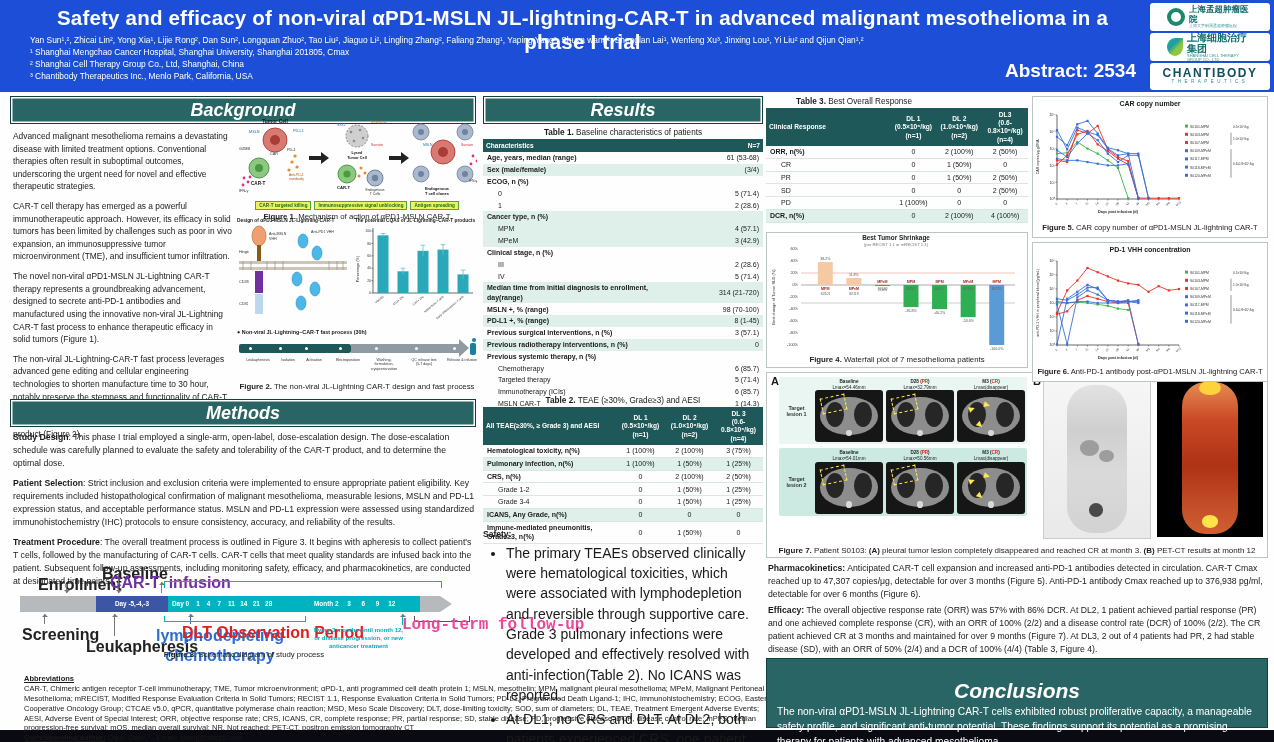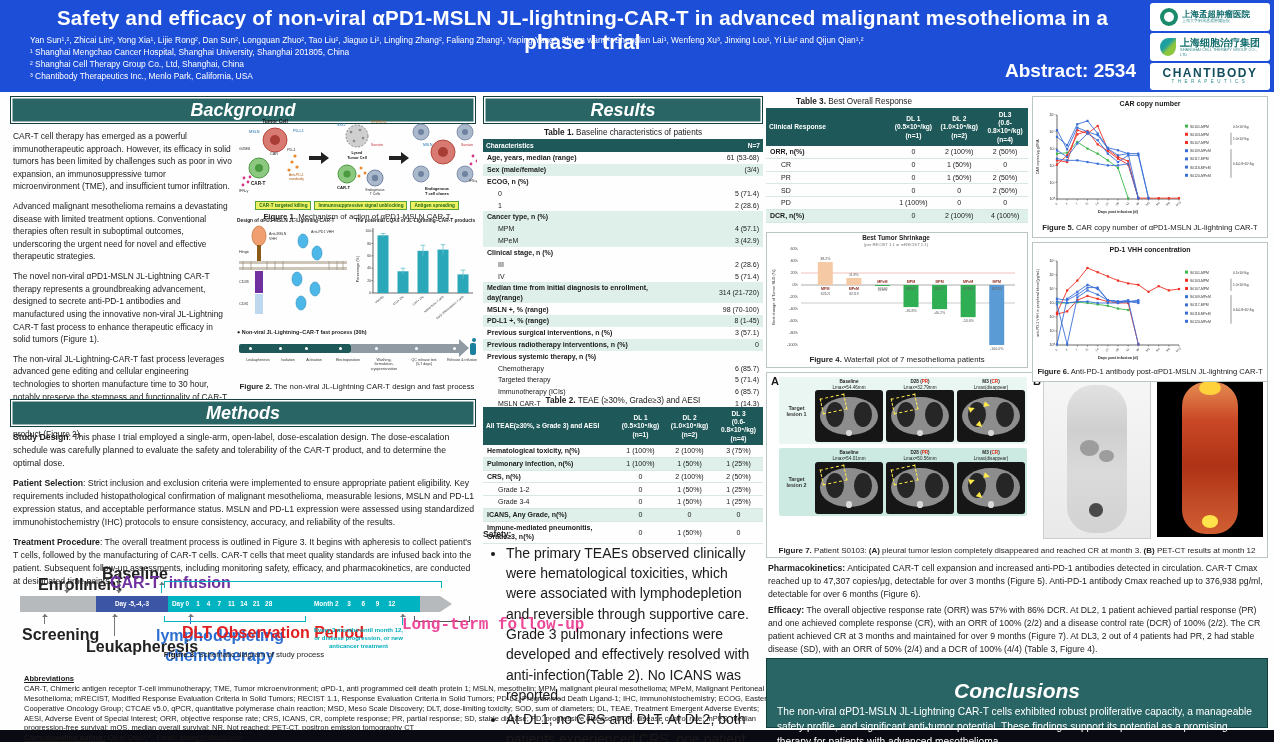--- a/index.html
+++ b/index.html
@@ -6,21 +6,21 @@
   .poster{position:relative;width:1274px;height:742px;background:#050505;overflow:hidden;
           font-family:"Liberation Sans",sans-serif;color:#1a1a1a;}
   
   .hdr{position:absolute;left:0;top:0;width:1274px;height:92px;background:#1d4ed8;}
   .hdr-title{position:absolute;left:25px;top:6px;width:1115px;text-align:center;color:#fff;
              font-size:20.5px;font-weight:bold;letter-spacing:.2px;}
   .hdr-authors{position:absolute;left:30px;top:35px;width:1110px;color:#fff;font-size:8.4px;}
   .hdr-affil{position:absolute;left:30px;top:47px;color:#fff;font-size:8.4px;line-height:1.4;}
   .hdr-abstract{position:absolute;left:1005px;top:60px;color:#fff;font-size:19px;font-weight:bold;}
   .logo{position:absolute;left:1150px;width:120px;background:#fff;border-radius:3px;
-        display:flex;align-items:center;gap:4px;padding:2px 10px;box-sizing:border-box;overflow:hidden;}
+        display:flex;align-items:center;gap:4px;padding:2px 17px;box-sizing:border-box;overflow:hidden;}
   .logo1{top:3px;height:28px;} .logo2{top:33px;height:28px;} .logo3{top:63px;height:27px;flex-direction:column;gap:0;justify-content:center;}
   .logo-circ{width:18px;height:18px;border-radius:50%;background:#1b8a6b;flex:none;position:relative;}
   .logo-circ:after{content:"";position:absolute;left:4px;top:4px;width:10px;height:10px;border-radius:50%;background:#fff;}
   .logo-swoosh{width:16px;height:18px;flex:none;background:linear-gradient(135deg,#1fa0a0 40%,#8cc63f 60%);border-radius:50% 0 50% 50%;}
   .logo-cn{color:#0f6b6b;font-weight:bold;font-size:8.5px;line-height:1.1;}
   .logo-cn small{display:block;font-size:4px;color:#3c8f8f;font-weight:normal;}
   .logo-chant{color:#134e5e;font-weight:bold;font-size:12px;letter-spacing:1.5px;line-height:1;}
   .logo-thera{color:#2a8a8a;font-size:4.5px;letter-spacing:3.5px;line-height:1.4;}
   
   .content{position:absolute;left:0;top:92px;width:1274px;height:638px;background:#fefefe;}
@@ -105,21 +105,21 @@
 </style>
 </head>
 <body>
 
 <div class="poster">
 
   <div class="hdr">
     <div class="hdr-title">Safety and efficacy of non-viral αPD1-MSLN JL-lightning-CAR-T in advanced malignant mesothelioma in a phase I trial</div>
     <div class="hdr-authors">Yan Sun¹,², Zhicai Lin², Yong Xia¹, Lijie Rong², Dan Sun², Longquan Zhuo², Tao Liu², Jiaguo Li², Lingling Zhang², Faliang Zhang¹, Yaping Yang², Shuya wang², Shenglan Lai¹, Wenfeng Xu³, Jinxing Lou¹, Yi Liu² and Qijun Qian¹,²</div>
     <div class="hdr-affil">
-      <div>¹ Shanghai Mengchao Cancer Hospital, Shanghai University, Shanghai 201805, China</div>
+      <div>¹ Shanghai Mengchao Cancer Hospital, Shanghai University, Shanghai 201805, Cmax</div>
       <div>² Shanghai Cell Therapy Group Co., Ltd, Shanghai, China</div>
       <div>³ Chantibody Therapeutics Inc., Menlo Park, California, USA</div>
     </div>
     <div class="hdr-abstract">Abstract: 2534</div>
     <div class="logo logo1">
       <span class="logo-circ"></span>
       <span class="logo-cn"><span>上海孟超肿瘤医院</span><small>上海大学附属孟超肿瘤医院</small></span>
     </div>
     <div class="logo logo2">
       <span class="logo-swoosh"></span>
@@ -129,22 +129,22 @@
       <span class="logo-chant">CHANTIBODY</span>
       <span class="logo-thera">THERAPEUTICS</span>
     </div>
   </div>
 
   <div class="content"></div>
   <div class="strip"></div>
 
   <div class="secbar" style="left:10px;top:96px;width:466px;">Background</div>
   <div class="abs bodytext" style="left:13px;top:130px;width:219px;">
+    <p>Advanced malignant mesothelioma remains a devastating disease with limited treatment options. Conventional therapies often result in suboptimal outcomes, underscoring the urgent need for novel and effective therapeutic strategies.</p>
     <p>CAR-T cell therapy has emerged as a powerful immunotherapeutic approach. However, its efficacy in solid tumors has been limited by challenges such as poor in vivo expansion, an immunosuppressive tumor microenvironment (TME), and insufficient tumor infiltration.</p>
-    <p>Advanced malignant mesothelioma remains a devastating disease with limited treatment options. Conventional therapies often result in suboptimal outcomes, underscoring the urgent need for novel and effective therapeutic strategies.</p>
     <p>The novel non-viral αPD1-MSLN JL-Lightning CAR-T therapy represents a groundbreaking advancement, designed to secrete anti-PD-1 antibodies and manufactured using the innovative non-viral JL-Lightning CAR-T fast process to enhance therapeutic efficacy in solid tumors (Figure 1).</p>
     <p>The non-viral JL-Lightning-CAR-T fast process leverages advanced gene editing and cellular engineering technologies to shorten manufacture time to 30 hour, notably preserve the stemness and functionality of CAR-T cells. Rigorous quality control measures were implemented throughout the process to ensure the quality of the final product (Figure 2).</p>
   </div>
 
   <div class="abs" style="left:237px;top:116px;width:240px;">
     <svg width="240" height="80" viewBox="0 0 240 80">
 
       <circle cx="38" cy="24" r="12" fill="#d97a72" stroke="#b5483f" stroke-width="1"></circle>
       <circle cx="38" cy="24" r="5" fill="#a73d34"></circle>
       <circle cx="22" cy="52" r="10" fill="#8cc87f" stroke="#4b9a3f" stroke-width="1"></circle>

